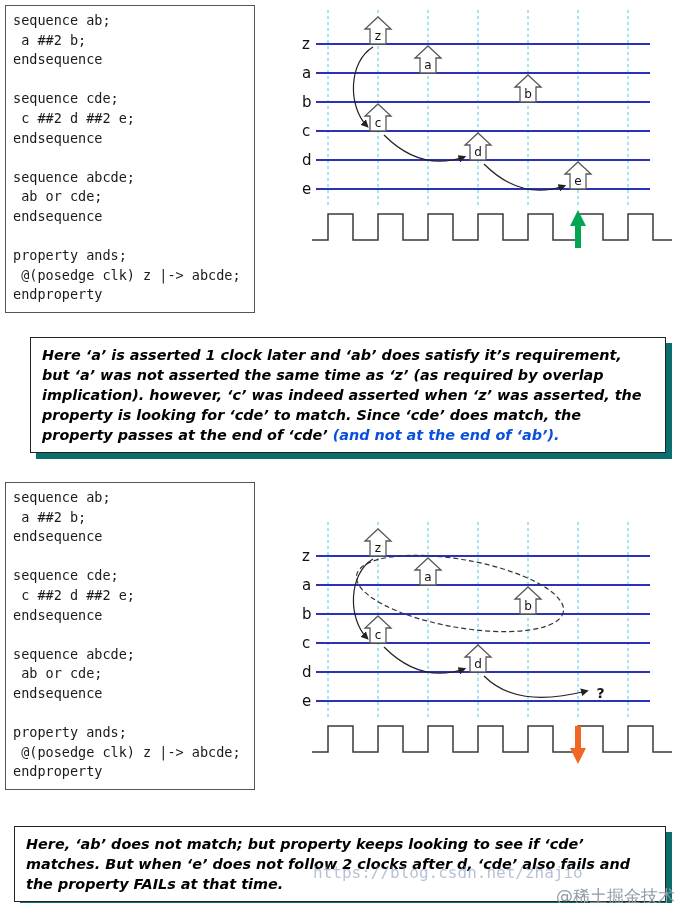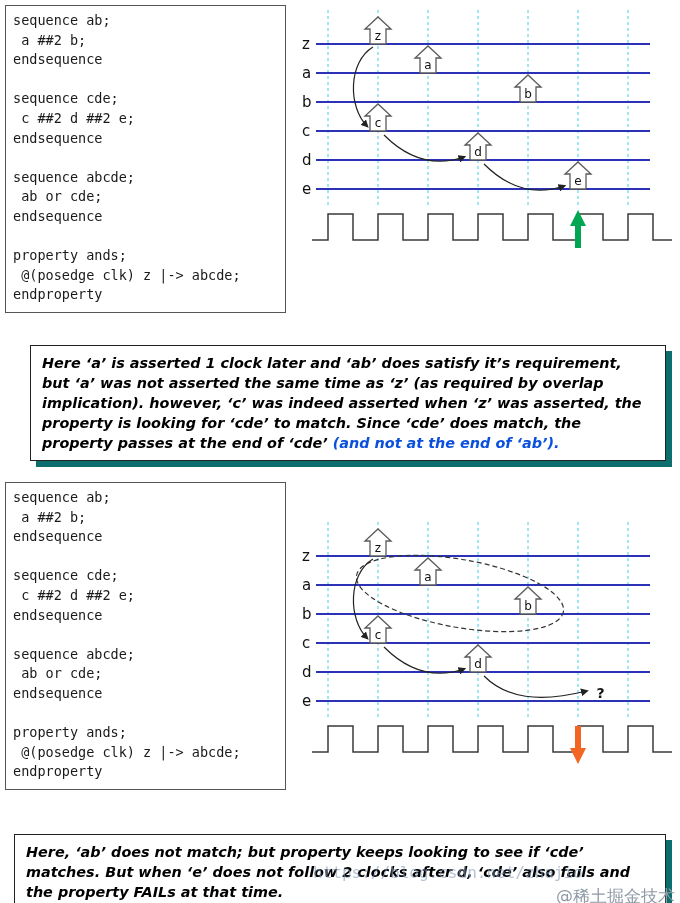--- a/index.html
+++ b/index.html
@@ -1,40 +1,40 @@
 <!DOCTYPE html>
 <html><head>
 <meta charset="utf-8">
 <style>
   * { margin:0; padding:0; box-sizing:border-box; }
   html,body { background:#ffffff; }
   body { font-family:"DejaVu Sans", sans-serif; }
   .page { position:relative; width:680px; height:903px; background:#fff; overflow:hidden; }
 
   .code-box {
-    position:absolute; left:5px; width:281px; height:308px;
+    position:absolute; left:5px; width:250px; height:308px;
     border:1px solid #555; background:#fff; padding:5px 7px;
   }
   .code-box pre {
     font-family:"DejaVu Sans Mono", monospace;
     font-size:13.5px; line-height:19.6px; color:#1a1a1a; white-space:pre;
   }
   #code1 { top:5px; }
   #code2 { top:482px; }
 
   .tdsvg { position:absolute; left:288px; width:390px; height:252px; }
   #diag1 { top:2px; }
   #diag2 { top:514px; }
   svg text { font-family:"DejaVu Sans", sans-serif; }
 
   .note {
     position:absolute; background:#fff; border:1.5px solid #222;
     box-shadow:6px 6px 0 #0d6e6e;
     font-style:italic; font-weight:bold; font-size:14.4px; line-height:20px;
-    color:#000; padding:7px 11px;margin-top:8px;
+    color:#000; padding:7px 11px;
   }
   #note1 { left:30px; top:337px; width:636px; }
   #note2 { left:14px; top:826px; width:652px; }
 
   .wm-url {
     position:absolute; left:313px; top:863px; z-index:5;
     font-family:"DejaVu Sans Mono", monospace; font-size:16px;
     color:rgba(130,155,185,0.60);
   }
   .wm-badge {

